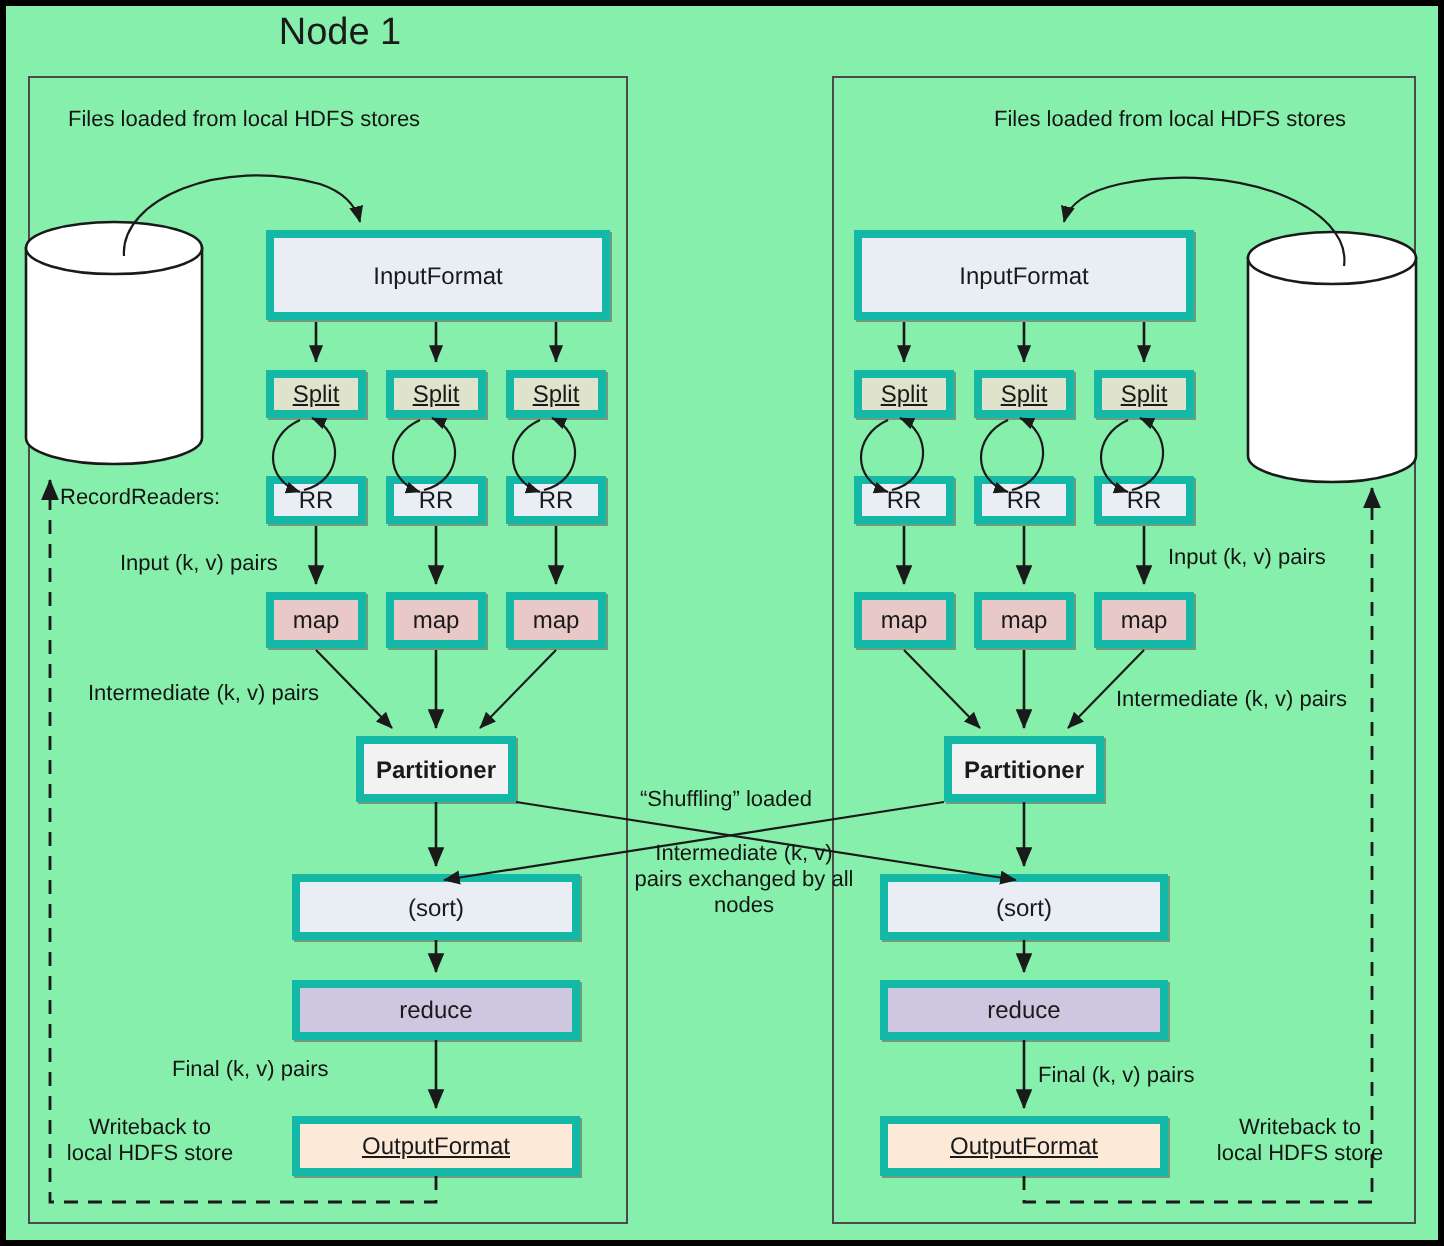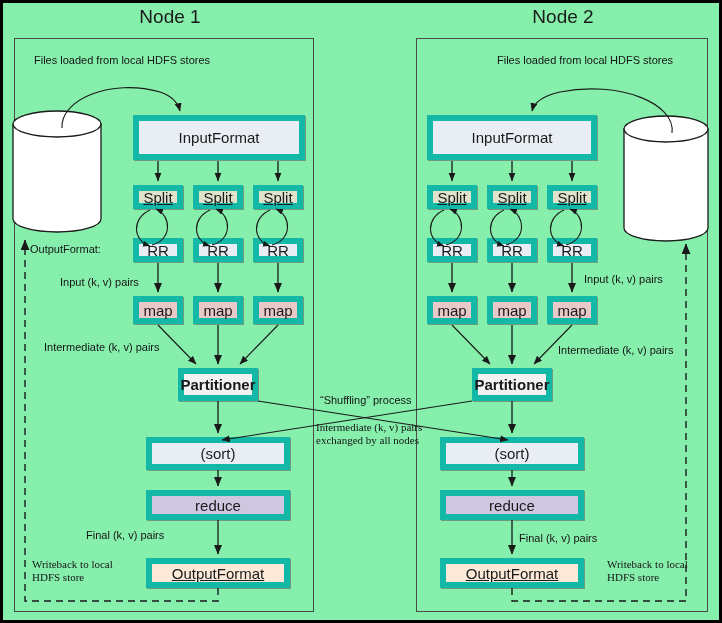--- a/index.html
+++ b/index.html
@@ -34,25 +34,25 @@
     position: absolute;
     font-size: 19px;
     color: #1a1a1a;
     text-align: center;
     white-space: nowrap;
   }
   
   .pbox {
     position: absolute;
     box-sizing: border-box;
-    border: 6px solid #14b8a6;
+    border: 4px solid #14b8a6;
     display: flex;
     align-items: center;
     justify-content: center;
-    font-size: 15px;
+    font-size: 12px;
     color: #1a1a1a;
     box-shadow: 1px 1px 0 rgba(90,90,90,0.55);
     white-space: nowrap;
   }
   .c-input   { background: #e9eef5; }
   .c-split   { background: #dfe3cc; text-decoration: underline; }
   .c-rr      { background: #e9eef5; }
   .c-map     { background: #e9c8c8; }
   .c-part    { background: #f2f2f2; font-weight: bold; }
   .c-sort    { background: #e9eef5; }
@@ -60,21 +60,21 @@
   .c-output  { background: #fce9d8; text-decoration: underline; }
   .c-file    { background: #dfe3cc; }
   
   .lbl {
     position: absolute;
     font-size: 11px;
     color: #141414;
     line-height: 13px;
     white-space: nowrap;
   }
-  .lbl.multi { white-space: normal; text-align: left; font-family: Liberation Serif, serif; }
+  .lbl.multi { white-space: normal; text-align: center; }
   svg.layer {
     position: absolute;
     left: 0; top: 0;
     width: 722px; height: 623px;
     pointer-events: none;
     overflow: visible;
   }
   .stroke  { fill: none; stroke: #1a1a1a; stroke-width: 1.3; }
   .stroke-thin { fill: none; stroke: #1a1a1a; stroke-width: 1.1; }
   .dashed  { fill: none; stroke: #1a1a1a; stroke-width: 1.4; stroke-dasharray: 7 5; }
@@ -110,27 +110,26 @@
   <div class="pbox c-map" style="left:253px; top:296px; width:50px; height:28px;">map</div>
 
   <div class="pbox c-part" style="left:178px; top:368px; width:80px; height:33px;">Partitioner</div>
 
   <div class="pbox c-sort" style="left:146px; top:437px; width:144px; height:33px;">(sort)</div>
 
   <div class="pbox c-reduce" style="left:146px; top:490px; width:144px; height:30px;">reduce</div>
 
   <div class="pbox c-output" style="left:146px; top:558px; width:144px; height:30px;">OutputFormat</div>
 
-  <div class="lbl" style="left:30px; top:243px;">OutputFormat:</div>
+  <div class="lbl" style="left:30px; top:243px;">RecordReaders:</div>
   <div class="lbl" style="left:60px; top:276px;">Input (k, v) pairs</div>
   <div class="lbl" style="left:44px; top:341px;">Intermediate (k, v) pairs</div>
   <div class="lbl" style="left:86px; top:529px;">Final (k, v) pairs</div>
   <div class="lbl multi" style="left:32px; top:558px; width:86px;">Writeback to local HDFS store</div>
 
-  <div class="node-title" style="left:503px; top:6px; width:120px;">Node 2</div>
   <div class="node-box" style="left:416px; top:38px; width:292px; height:574px;"></div>
 
   <div class="lbl" style="left:497px; top:54px;">Files loaded from local HDFS stores</div>
 
   <div class="pbox c-file" style="left:654px; top:145px; width:40px; height:25px;">file</div>
   <div class="pbox c-file" style="left:646px; top:192px; width:40px; height:25px;">file</div>
 
   <div class="pbox c-input" style="left:427px; top:115px; width:170px; height:45px;">InputFormat</div>
 
   <div class="pbox c-split" style="left:427px; top:185px; width:50px; height:24px;">Split</div>
@@ -151,21 +150,21 @@
 
   <div class="pbox c-reduce" style="left:440px; top:490px; width:144px; height:30px;">reduce</div>
 
   <div class="pbox c-output" style="left:440px; top:558px; width:144px; height:30px;">OutputFormat</div>
 
   <div class="lbl" style="left:584px; top:273px;">Input (k, v) pairs</div>
   <div class="lbl" style="left:558px; top:344px;">Intermediate (k, v) pairs</div>
   <div class="lbl" style="left:519px; top:532px;">Final (k, v) pairs</div>
   <div class="lbl multi" style="left:607px; top:558px; width:86px;">Writeback to local HDFS store</div>
 
-  <div class="lbl" style="left:320px; top:394px;">“Shuffling” process</div>
+  <div class="lbl" style="left:320px; top:394px;">“Shuffling” loaded</div>
   <div class="lbl multi" style="left:316px; top:421px; width:112px;">Intermediate (k, v) pairs exchanged by all nodes</div>
 
   <svg class="layer" viewBox="0 0 722 623">
     <defs>
       <marker id="ah" markerWidth="9" markerHeight="9" refX="7.2" refY="3.2" orient="auto" markerUnits="strokeWidth">
         <path d="M0,0 L7.6,3.2 L0,6.4 z" fill="#1a1a1a"></path>
       </marker>
       <marker id="ahs" markerWidth="8" markerHeight="8" refX="6.4" refY="2.7" orient="auto" markerUnits="strokeWidth">
         <path d="M0,0 L6.6,2.7 L0,5.4 z" fill="#1a1a1a"></path>
       </marker>

